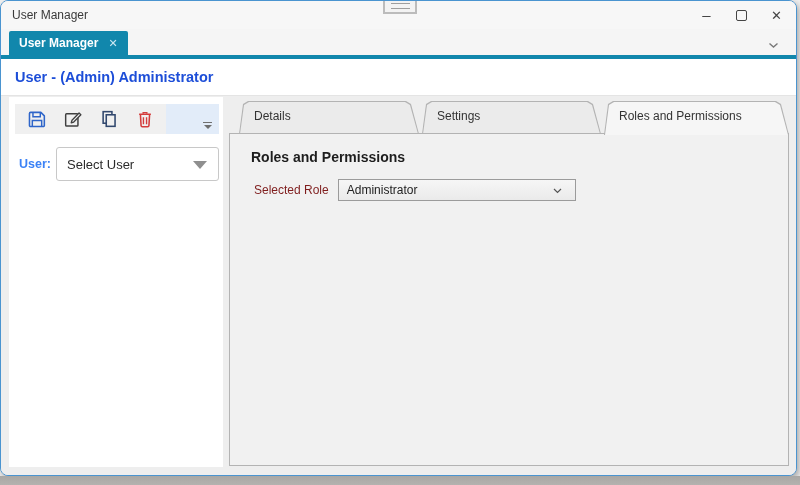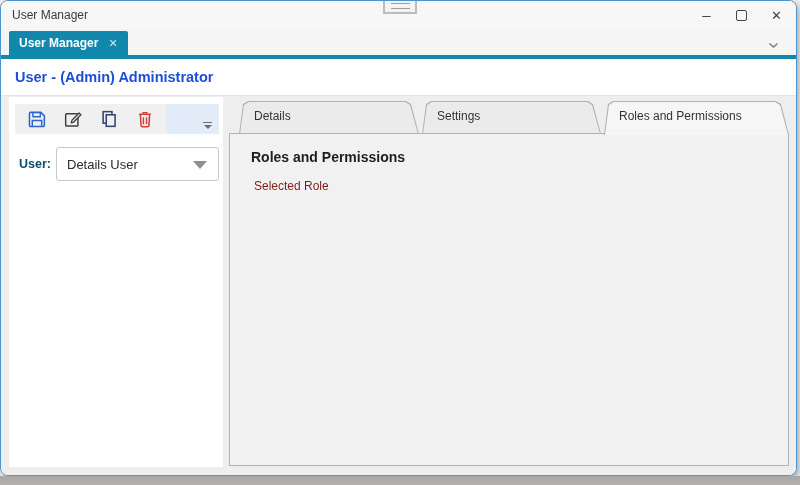--- a/index.html
+++ b/index.html
@@ -73,21 +73,21 @@
     width: 33px; height: 26px; margin-left: 3px;
     display: flex; align-items: center; justify-content: center; cursor: default;
   }
   .tb-btn:first-child { margin-left: 5px; }
   .tb-overflow { flex: 1; align-self: stretch; margin-left: 5px; background: #e2ecf9; position: relative; }
   .grip { position: absolute; right: 7px; bottom: 5px; width: 9px; }
   .grip .bar { height: 0; border-top: 1.5px solid #6f6f6f; margin-bottom: 2px; }
   .grip .tri { width: 0; height: 0; margin: 0 auto;
     border-left: 4px solid transparent; border-right: 4px solid transparent;
     border-top: 4px solid #6f6f6f; }
-  .user-label { position: absolute; left: 10px; top: 60px; font-size: 12.5px; font-weight: bold; color: #0c4a6e; }
+  .user-label { position: absolute; left: 10px; top: 60px; font-size: 12.5px; font-weight: bold; color: #3b82f6; }
   .user-combo {
     position: absolute; left: 47px; top: 50px; width: 163px; height: 34px;
     background: #fff; border: 1px solid #c8c8c8; border-radius: 3px;
     display: flex; align-items: center; padding-left: 10px;
     font-size: 13px; color: #2b2b2b; cursor: default;
   }
   .user-combo .tri {
     position: absolute; right: 11px; top: 13px; width: 0; height: 0;
     border-left: 7px solid transparent; border-right: 7px solid transparent;
     border-top: 8px solid #8f8f8f;
@@ -197,21 +197,21 @@
         </div>
         <div class="tb-overflow">
           <div class="grip">
             <div class="bar"></div>
             <div class="tri"></div>
           </div>
         </div>
       </div>
       <span class="user-label">User:</span>
       <div class="user-combo">
-        <span>Details User</span>
+        <span>Select User</span>
         <span class="tri"></span>
       </div>
     </div>
 
     <div class="tab-control">
       <div class="tab tab-det">
         <div class="tab-shape-border"></div>
         <div class="tab-shape-fill"></div>
         <div class="tab-label">Details</div>
       </div>
@@ -223,20 +223,26 @@
       <div class="tab tab-rol active">
         <div class="tab-shape-border"></div>
         <div class="tab-shape-fill"></div>
         <div class="tab-label">Roles and Permissions</div>
       </div>
 
       <div class="tab-panel">
         <div class="content-heading">Roles and Permissions</div>
         <div class="role-row">
           <span class="role-label">Selected Role</span>
+          <div class="role-combo">
+            <span>Administrator</span>
+            <svg class="icon-svg" width="9" height="6" viewBox="0 0 9 6">
+              <polyline points="1,1 4.5,4.5 8,1" fill="none" stroke="#555555" stroke-width="1.2"></polyline>
+            </svg>
+          </div>
         </div>
       </div>
     </div>
 
   </div>
 </div>
 
 <div class="desktop-strip"></div>
 
 </body></html>

